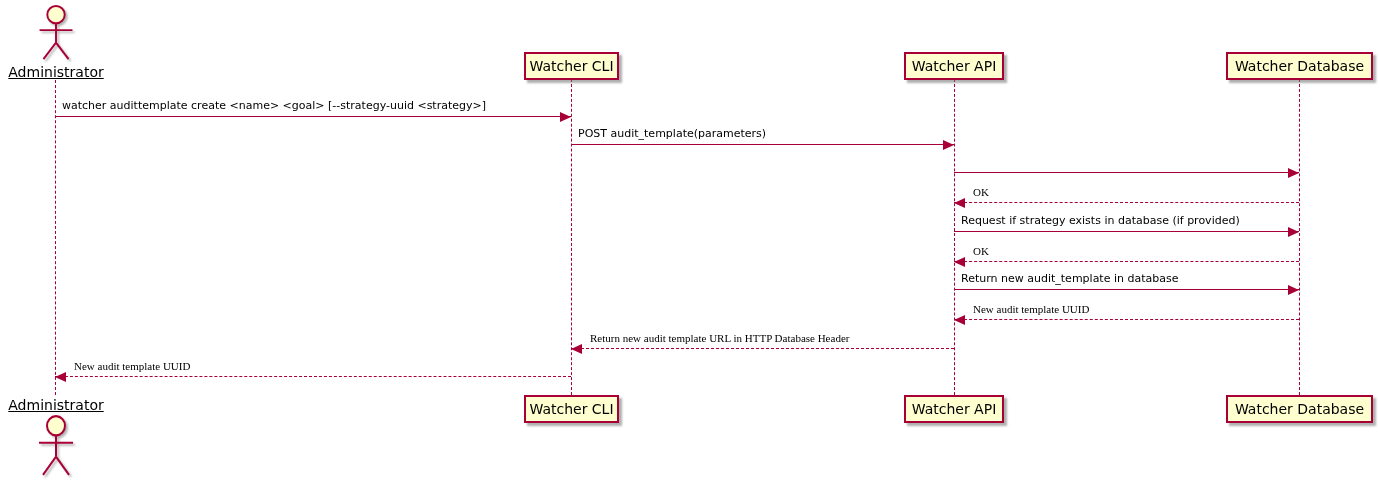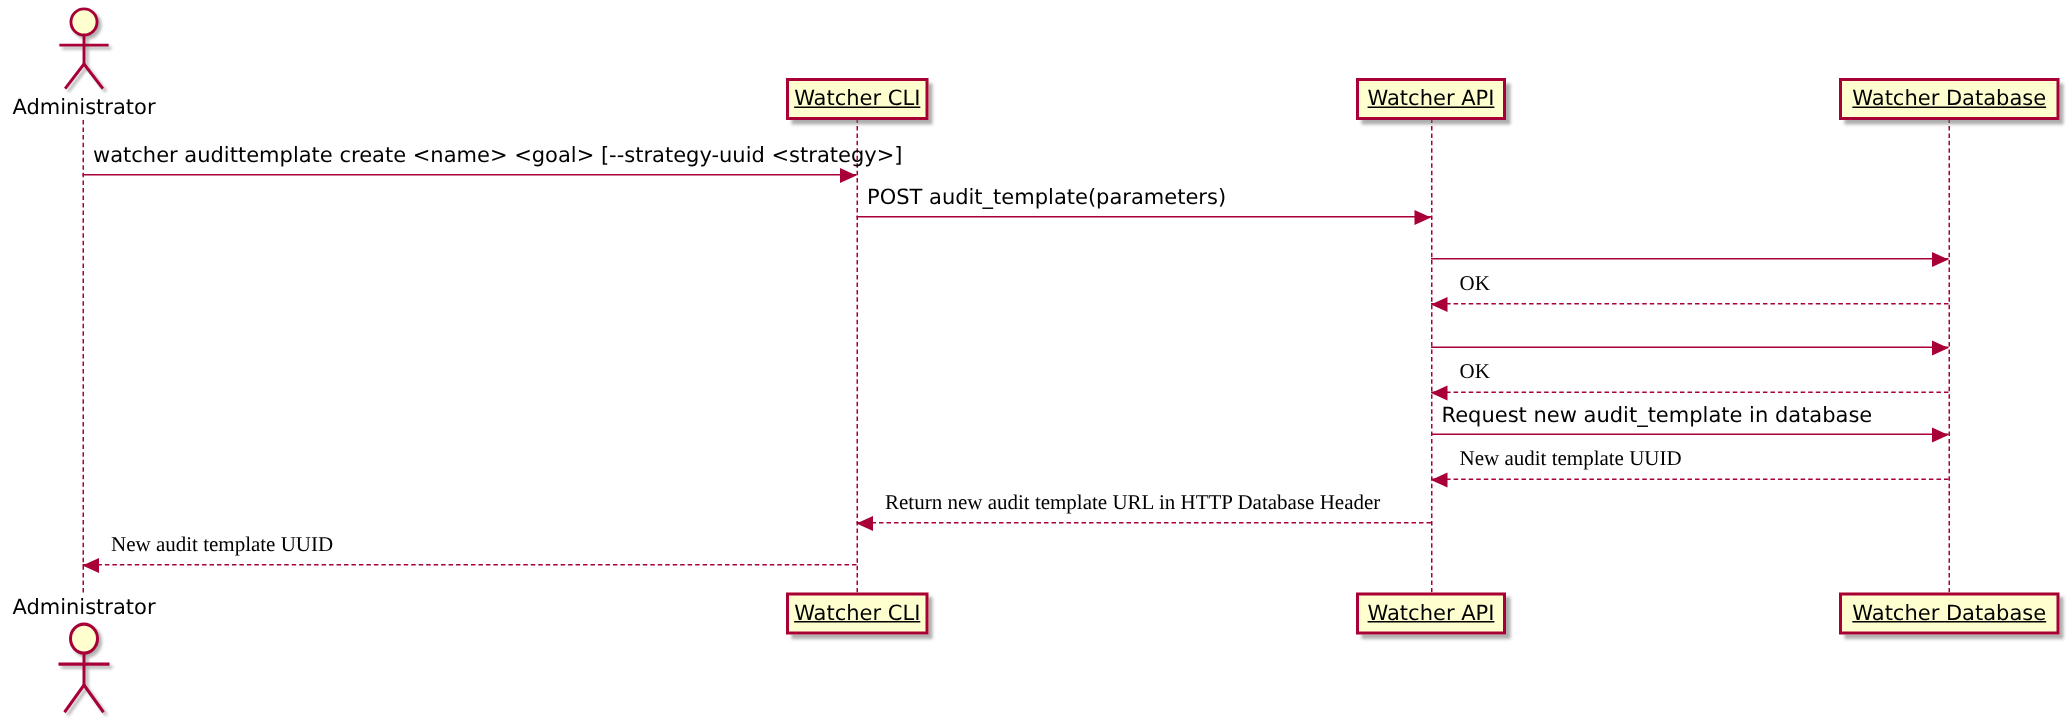--- a/index.html
+++ b/index.html
@@ -22,48 +22,48 @@
   .pbox{
     position:absolute;
     box-sizing:border-box;
     height:28px;
     background:var(--participant-fill);
     border:2px solid var(--border);
     box-shadow:3px 3px 2px rgba(110,110,110,0.55);
     display:flex;align-items:center;justify-content:center;
     font-size:14px;
     white-space:nowrap;
-    text-decoration:underline;
   }
   
   .lifeline{
     position:absolute;
     width:0;
     border-left:1px dashed var(--border);
   }
   
   .actor-figure{position:absolute;filter:drop-shadow(2px 2px 1px rgba(0,0,0,0.3));}
   .actor-label{
     position:absolute;
     transform:translateX(-50%);
     font-size:14px;
     white-space:nowrap;
+    text-decoration:underline;
   }
   
   .msg{
     position:absolute;
     box-sizing:border-box;
     height:18px;
     border-bottom:1px solid var(--arrow);
   }
   .msg.dashed{border-bottom-style:dashed;}
   .mlabel{
     position:absolute;
     bottom:4px;
-    font-size:14px;
+    font-size:11px;
     white-space:nowrap;
     color:var(--text);
     margin-top:40px;
   }
   .msg.right .mlabel{left:7px;}
   .msg.left  .mlabel{left:19px;font-family:Liberation Serif, serif;}
   .ah{
     position:absolute;
     top:13px;
     width:0;height:0;
@@ -105,28 +105,29 @@
     <span class="ah"></span>
   </div>
   <div class="msg right solid" style="left:954px;top:155px;width:345px;">
     <span class="ah"></span>
   </div>
   <div class="msg left dashed" style="left:954px;top:185px;width:345px;">
     <span class="mlabel">OK</span>
     <span class="ah"></span>
   </div>
   <div class="msg right solid" style="left:954px;top:214px;width:345px;">
+    <span class="mlabel">Request if strategy exists in database (if provided)</span>
     <span class="ah"></span>
   </div>
   <div class="msg left dashed" style="left:954px;top:244px;width:345px;">
     <span class="mlabel">OK</span>
     <span class="ah"></span>
   </div>
   <div class="msg right solid" style="left:954px;top:272px;width:345px;">
-    <span class="mlabel">Request new audit_template in database</span>
+    <span class="mlabel">Return new audit_template in database</span>
     <span class="ah"></span>
   </div>
   <div class="msg left dashed" style="left:954px;top:302px;width:345px;">
     <span class="mlabel">New audit template UUID</span>
     <span class="ah"></span>
   </div>
   <div class="msg left dashed" style="left:571px;top:331px;width:383px;">
     <span class="mlabel">Return new audit template URL in HTTP Database Header</span>
     <span class="ah"></span>
   </div>

